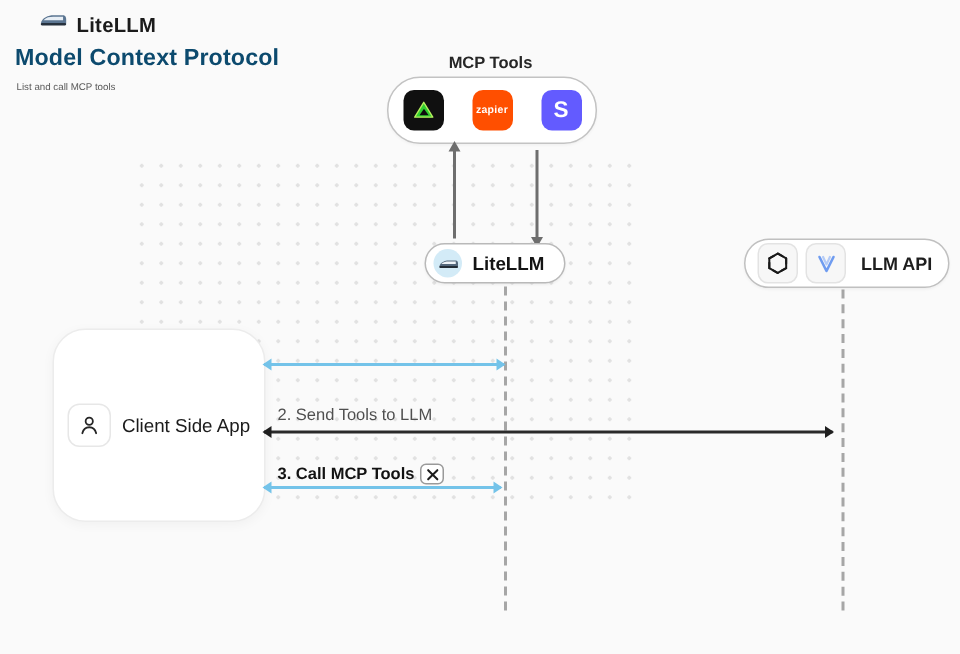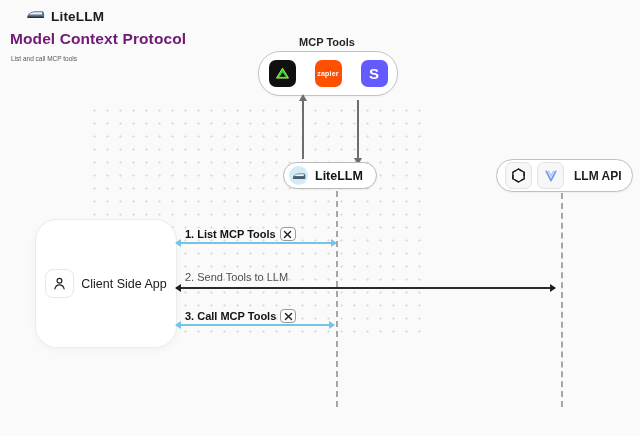--- a/index.html
+++ b/index.html
@@ -10,21 +10,21 @@
   .abs{position:absolute;}
   
   .dots{
     left:88px;top:104px;width:342px;height:232px;
     background-image:radial-gradient(circle,#e1e1e1 1.1px,transparent 1.2px);
     background-size:13px 13px;
   }
   
   .brand{left:26px;top:7px;display:flex;align-items:center;gap:6px;}
   .brand-text{font-size:13.5px;font-weight:600;color:#1b1b1b;letter-spacing:.2px;}
-  .title{left:10px;top:30px;font-size:15.5px;font-weight:700;color:#701a75;letter-spacing:.1px;}
+  .title{left:10px;top:30px;font-size:15.5px;font-weight:700;color:#0c4a6e;letter-spacing:.1px;}
   .subtitle{left:11px;top:55px;font-size:6.5px;color:#585858;}
   
   .mcp-label{left:327px;top:36px;transform:translateX(-50%);font-size:11px;font-weight:600;color:#262626;}
   .mcp-pill{
     left:258px;top:51px;width:138px;height:43px;border-radius:22px;background:#fff;
     border:1.3px solid #c3c3c3;display:flex;align-items:center;justify-content:center;gap:19px;
     box-shadow:0 1px 2px rgba(0,0,0,.04);
   }
   .tool-sq{width:27px;height:27px;border-radius:7px;display:flex;align-items:center;justify-content:center;flex:0 0 auto;}
   .tool-dark{background:#101010;}
@@ -146,29 +146,20 @@
     </span>
     <span class="prov-sq">
       <svg width="16" height="16" viewBox="0 0 24 24" fill="none" stroke-linecap="round" stroke-linejoin="round">
         <path d="M5 5 L12 19 L19 5" stroke="#6f9cf0" stroke-width="2.6"></path>
         <path d="M8.6 5 L12 12.4 L15.4 5" stroke="#b4cbf7" stroke-width="2.2"></path>
       </svg>
     </span>
     <span class="lbl">LLM API</span>
   </div>
 
-  <div class="abs msg strong" style="left:185px;top:227px;">
-    <span class="t">1. List MCP Tools</span>
-    <span class="tools-badge">
-      <svg width="9" height="9" viewBox="0 0 10 10" stroke="#1c1c1c" stroke-width="1.5" stroke-linecap="round">
-        <path d="M1.6 8.4 L8.4 1.6"></path>
-          <path d="M1.6 1.6 L8.4 8.4"></path>
-      </svg>
-    </span>
-  </div>
   <div class="abs h-arrow arrow-blue" style="left:176px;top:242px;width:160px;"></div>
 
   <div class="abs msg muted" style="left:185px;top:271px;justify-content:center;">
     <span class="t">2. Send Tools to LLM</span>
   </div>
   <div class="abs h-arrow arrow-dark" style="left:176px;top:287px;width:379px;"></div>
 
   <div class="abs msg strong" style="left:185px;top:309px;">
     <span class="t">3. Call MCP Tools</span>
     <span class="tools-badge">

